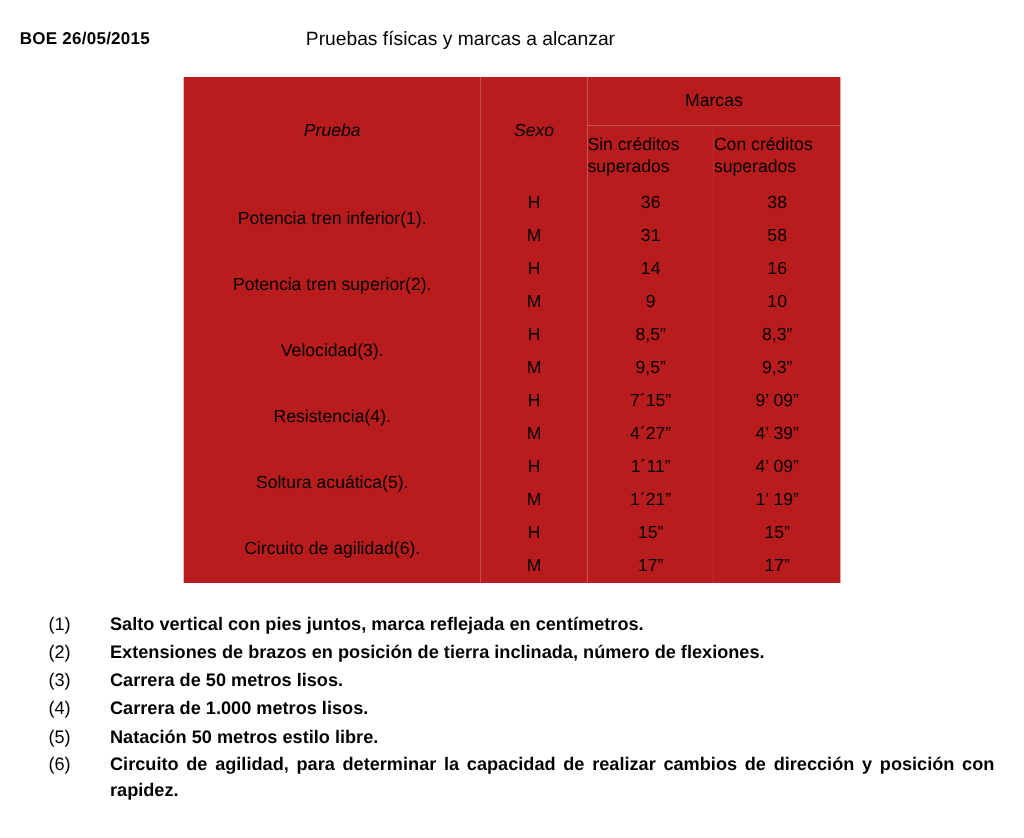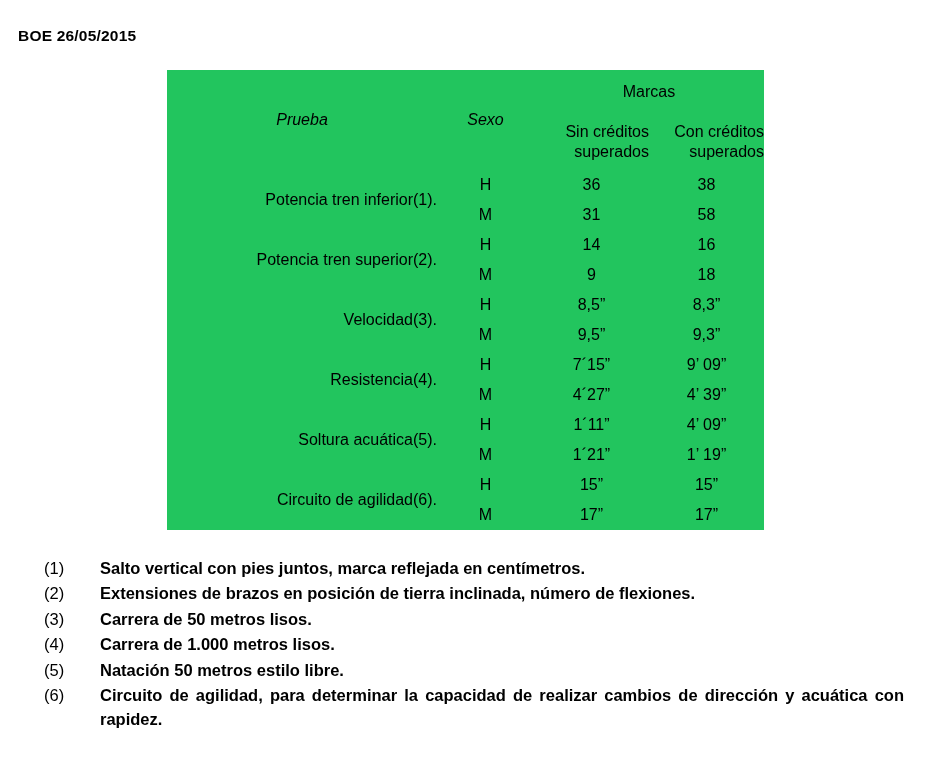--- a/index.html
+++ b/index.html
@@ -50,48 +50,48 @@
   table.marks col.c-sexo   { width: 97px; }
   table.marks col.c-sin    { width: 115px; }
   table.marks col.c-con    { width: 115px; }
 
   table.marks td, table.marks th {
     border: 0;
     padding: 0;
     font-weight: normal;
     font-size: 16px;
     vertical-align: middle;
-    background: #22c55e;
+    background: #b91c1c;
   }
 
   th.h-prueba, th.h-sexo {
     text-align: center;
     border-top: 1.5px solid #000;
     border-bottom: 1.5px solid #000;
     height: 100px;
     font-style: italic;
   }
   th.h-marcas {
     text-align: center;
     border-top: 1.5px solid #000;
     border-bottom: 1.2px solid #000;
     height: 44px;
   }
   th.h-sub {
-    text-align: right;
+    text-align: left;
     border-bottom: 1.5px solid #000;
     height: 56px;
     line-height: 1.25;
     font-size: 15.5px;
   }
   .vsep-right { border-right: 1.5px solid #000; }
 
   td.prueba-cell {
     padding-left: 8px;
-    text-align: right;
+    text-align: center;
     font-size: 16.5px;
   }
   td.sexo-cell, td.mark-cell {
     text-align: center;
     font-size: 16.5px;
   }
   tr.row-h td.sexo-cell,
   tr.row-h td.mark-cell { height: 30px; }
   tr.row-m td.sexo-cell,
   tr.row-m td.mark-cell { height: 30px; }
@@ -125,20 +125,21 @@
   .note.justified {
     margin-top: 1px;
   }
 </style>
 </head>
 <body>
 
 <div class="page">
 
   <div class="boe-stamp">BOE 26/05/2015</div>
+  <div class="doc-title">Pruebas físicas y marcas a alcanzar</div>
 
   <div class="table-wrap">
     <table class="marks">
       <colgroup>
         <col class="c-prueba">
         <col class="c-sexo">
         <col class="c-sin">
         <col class="c-con">
       </colgroup>
       <tbody>
@@ -166,21 +167,21 @@
 
         <tr class="row-h">
           <td class="prueba-cell vsep-right group-rule" rowspan="2">Potencia tren superior(2).</td>
           <td class="sexo-cell vsep-right inner-rule">H</td>
           <td class="mark-cell inner-rule">14</td>
           <td class="mark-cell vsep-right inner-rule">16</td>
         </tr>
         <tr class="row-m">
           <td class="sexo-cell vsep-right group-rule">M</td>
           <td class="mark-cell group-rule">9</td>
-          <td class="mark-cell vsep-right group-rule">18</td>
+          <td class="mark-cell vsep-right group-rule">10</td>
         </tr>
 
         <tr class="row-h">
           <td class="prueba-cell vsep-right group-rule" rowspan="2">Velocidad(3).</td>
           <td class="sexo-cell vsep-right inner-rule">H</td>
           <td class="mark-cell inner-rule">8,5”</td>
           <td class="mark-cell vsep-right inner-rule">8,3”</td>
         </tr>
         <tr class="row-m">
           <td class="sexo-cell vsep-right group-rule">M</td>
@@ -243,17 +244,17 @@
     <div class="note">
       <span class="num">(4)</span>
       <span class="txt">Carrera de 1.000 metros lisos.</span>
     </div>
     <div class="note">
       <span class="num">(5)</span>
       <span class="txt">Natación 50 metros estilo libre.</span>
     </div>
     <div class="note justified">
       <span class="num">(6)</span>
-      <span class="txt">Circuito de agilidad, para determinar la capacidad de realizar cambios de dirección y acuática con rapidez.</span>
+      <span class="txt">Circuito de agilidad, para determinar la capacidad de realizar cambios de dirección y posición con rapidez.</span>
     </div>
   </div>
 
 </div>
 
 </body></html>

